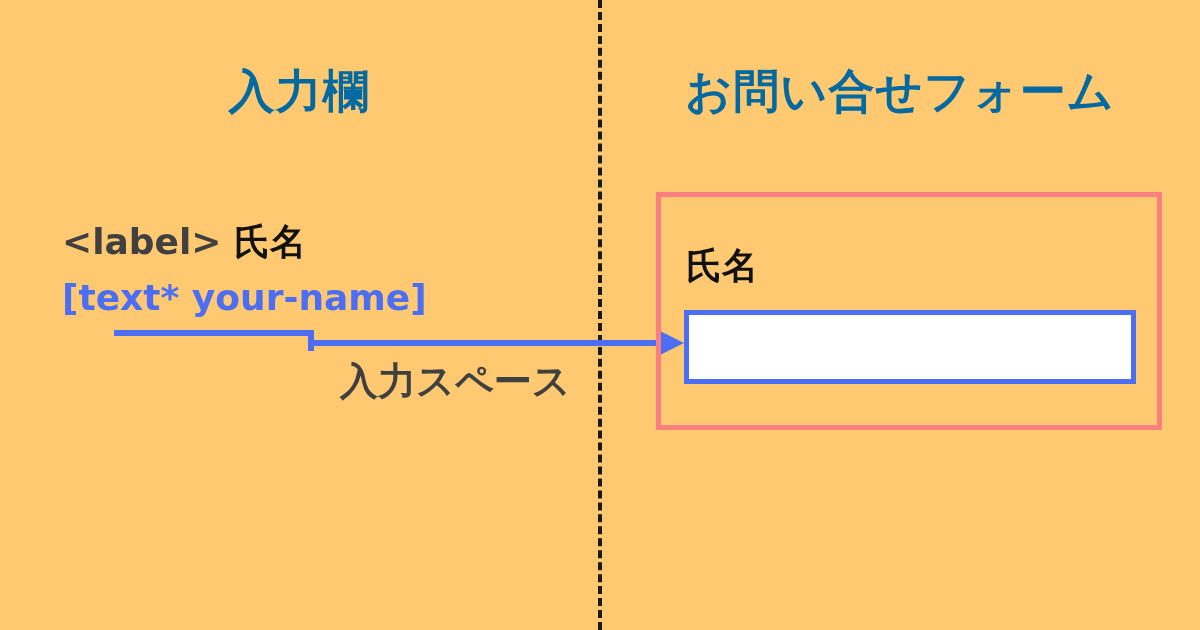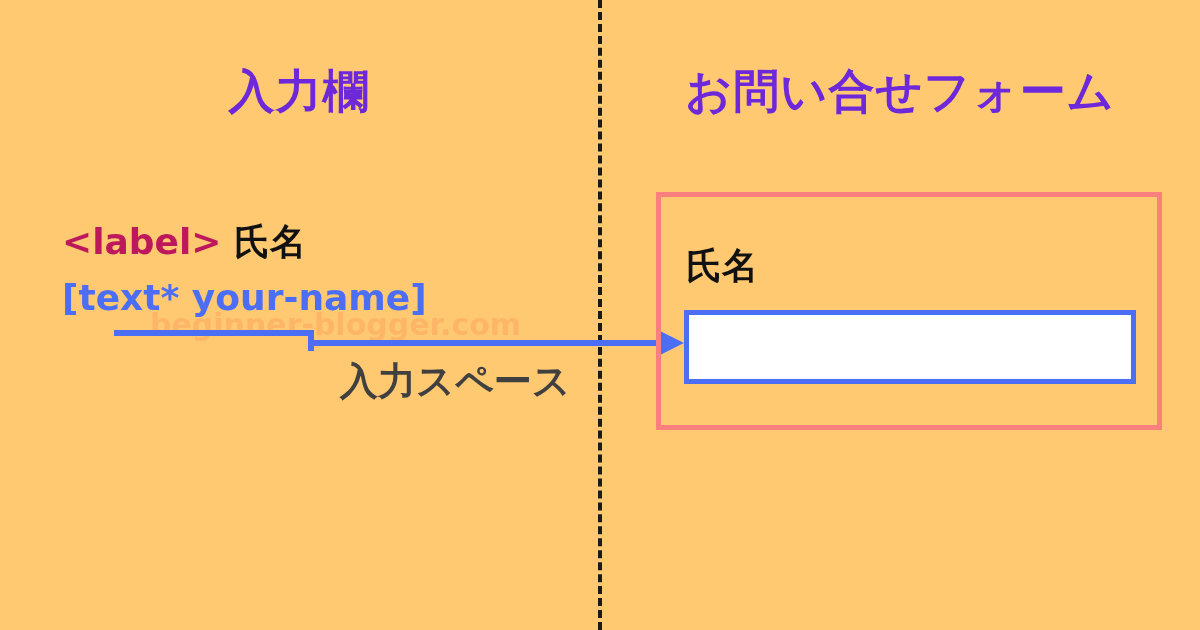--- a/index.html
+++ b/index.html
@@ -22,21 +22,21 @@
     left: 598px;
     top: 0;
     width: 0;
     height: 630px;
     border-left: 4px dashed #1a1a1a;
   }
 
   
   .panel-title {
     position: absolute;
-    color: #6d28d9;
+    color: #0369a1;
     font-weight: 700;
     font-size: 46px;
     line-height: 1;
     letter-spacing: 1px;
     white-space: nowrap;
     text-align: center;
   }
   #title-left  { left: 0;    top: 68px; width: 598px; }
   #title-right { left: 600px; top: 68px; width: 600px; }
 
@@ -45,21 +45,21 @@
     position: absolute;
     left: 62px;
     top: 214px;
     font-family: "DejaVu Sans", "Liberation Sans", sans-serif;
     font-weight: 700;
     font-size: 36px;
     line-height: 1.55;
     white-space: nowrap;
   }
   .code-line { display: block; }
-  .tag       { color: #be185d; }
+  .tag       { color: #404040; }
   .jp-black  { color: #111111; font-weight: 700; }
   .shortcode {
     color: #4c6ef5;
     display: inline-block;
   }
 
   
   .underline {
     position: absolute;
     left: 114px;
@@ -167,21 +167,20 @@
   <div class="code-block">
     <span class="code-line">
       <span class="tag">&lt;label&gt;</span>
       <span class="jp-black">氏名</span>
     </span>
     <span class="code-line">
       <span class="shortcode">[text* your-name]</span>
     </span>
   </div>
 
-  <div class="watermark">beginner-blogger.com</div>
 
   <div class="underline"></div>
 
   <div class="elbow-vert"></div>
   <div class="elbow-horz"></div>
   <div class="arrow-head"></div>
 
   <div class="caption">入力スペース</div>
 
   <div class="form-box"></div>

